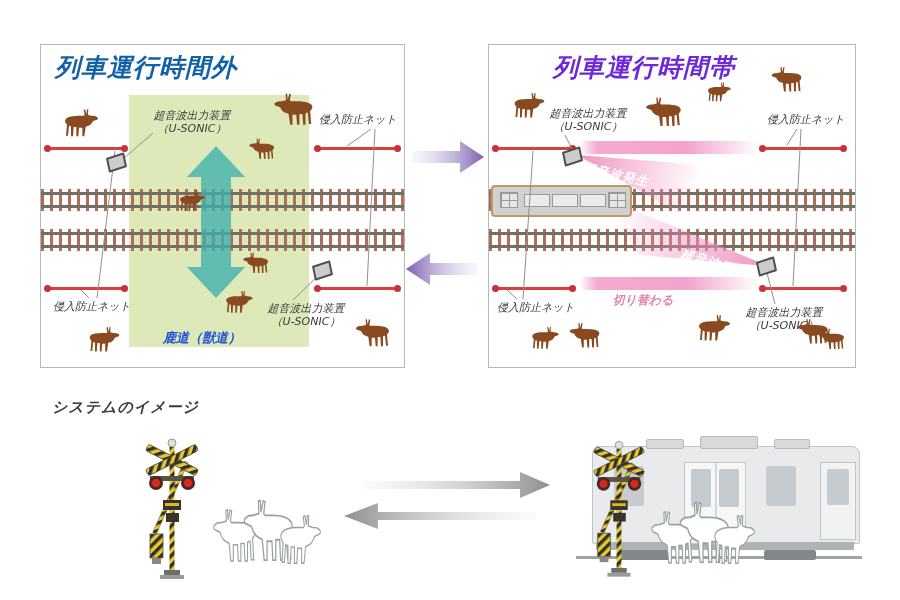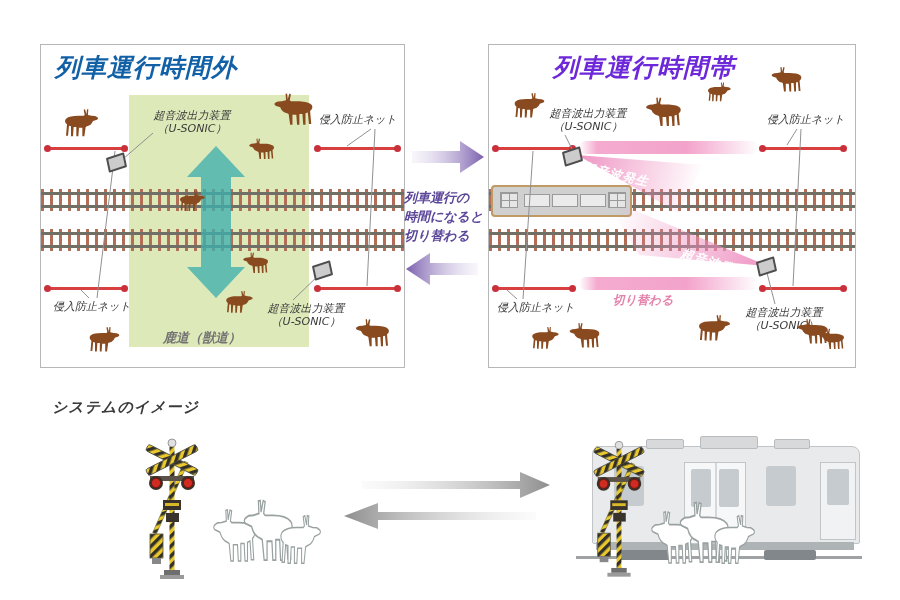--- a/index.html
+++ b/index.html
@@ -32,21 +32,21 @@
                rgba(240,140,190,.8) 60%,rgba(246,190,218,.45) 88%,rgba(246,190,218,0) 100%);}
   .beamtxt{position:absolute;color:#fff;font-weight:bold;font-size:12.5px;letter-spacing:1px;
            white-space:nowrap;transform-origin:left center;}
   .ttop{position:absolute;background:#d0d0d0;border:2px solid #bf9a63;border-radius:4px;}
   .tt-e{position:absolute;top:5px;width:16px;height:14px;background:#e6e6e6;border:1px solid #9a9a9a;
         background-image:linear-gradient(#9a9a9a 1px,rgba(0,0,0,0) 1px),linear-gradient(90deg,#9a9a9a 1px,rgba(0,0,0,0) 1px);
         background-size:8px 7px;}
   .tt-w{position:absolute;top:7px;width:24px;height:11px;background:#ebebeb;border:1px solid #9a9a9a;}
   .ctext{position:absolute;color:#5b4699;font-size:13px;font-weight:bold;line-height:19px;white-space:nowrap;}
   .h2{position:absolute;font-size:15px;font-weight:bold;color:#3b3b3b;letter-spacing:1px;}
-  .trail{position:absolute;font-size:13px;font-weight:bold;color:#737373;white-space:nowrap;}
+  .trail{position:absolute;font-size:13px;font-weight:bold;color:#1d4ed8;white-space:nowrap;}
   .shika{position:absolute;font-size:12px;font-weight:bold;color:#e583ac;text-align:center;white-space:nowrap;}
   .tbox{position:absolute;}
 </style>
 </head>
 <body>
 
 <div class="stage">
 
   <svg width="0" height="0" style="position:absolute">
     <defs>
@@ -162,25 +162,20 @@
         <use href="#deerPath" xlink:href="#deerPath"></use>
       </svg>
     <svg class="deer" style="left:312px;top:272px;width:40px;height:32px;" viewBox="0 0 60 48">
         <use href="#deerPath" xlink:href="#deerPath"></use>
       </svg>
   </div>
 
   <svg style="position:absolute;left:412px;top:140px;width:72px;height:34px;" viewBox="0 0 72 34">
     <polygon points="0,11 48,11 48,1 72,17 48,33 48,23 0,23" fill="url(#pgR)"></polygon>
   </svg>
-  <div class="ctext" style="left:404px;top:188px;">
-    <div>列車運行の</div>
-    <div>時間になると</div>
-    <div>切り替わる</div>
-  </div>
   <svg style="position:absolute;left:406px;top:252px;width:72px;height:34px;" viewBox="0 0 72 34">
     <polygon points="72,11 24,11 24,1 0,17 24,33 24,23 72,23" fill="url(#pgL)"></polygon>
   </svg>
 
   <div class="panel" id="panelR">
     <div class="track" style="top:144px;"></div>
     <div class="track" style="top:184px;"></div>
 
     <div class="ttop" style="left:2px;top:140px;width:137px;height:28px;">
       <div class="tt-e" style="left:7px;"></div>

